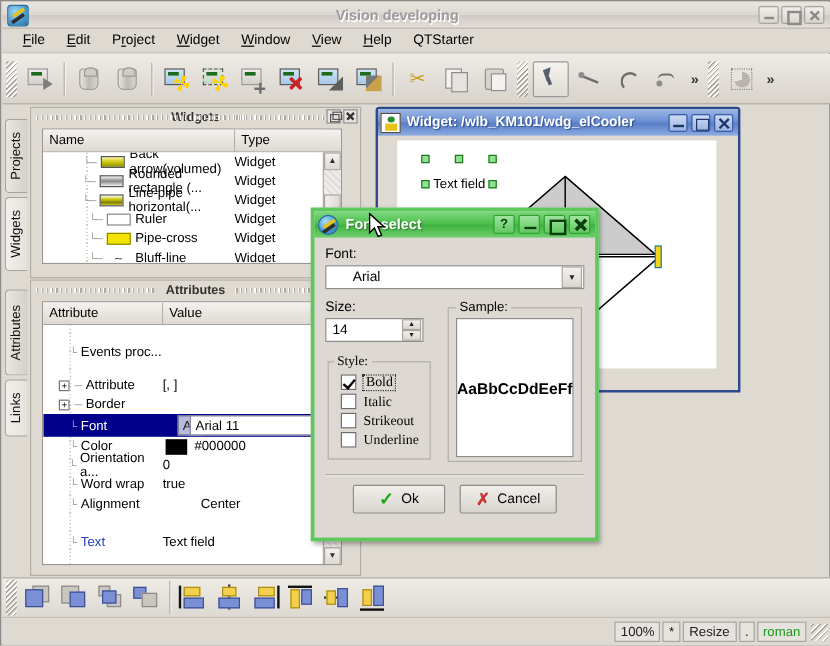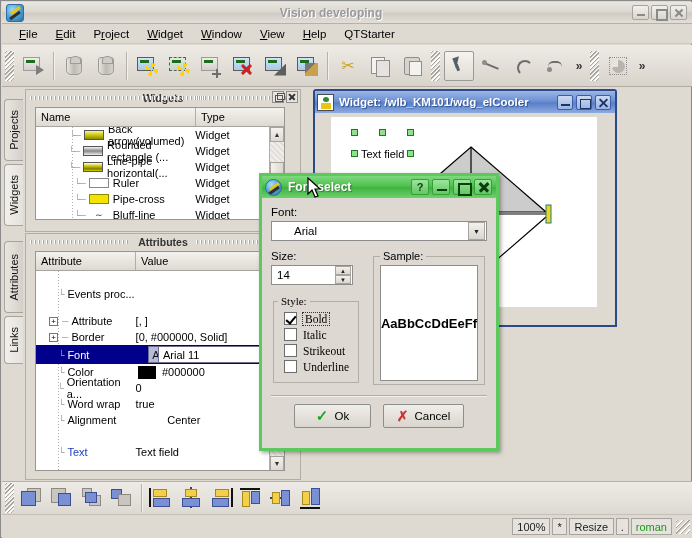--- a/index.html
+++ b/index.html
@@ -558,21 +558,20 @@
           <div style="width:134px;">[, ]</div>
         </div>
 
         <div class="row">
           <div class="c1" style="width:100px;">
             <span style="width:5px;"></span>
             <span style="width:9px;height:9px;border:1px solid #777;background:#fff;font-size:8px;line-height:8px;text-align:center;color:#000;flex:none;">+</span>
             <span class="tree-dash">─</span>
             <span>Border</span>
             </div>
-          <div style="width:134px;">[0, #000000, Solid]</div>
         </div>
 
         <div class="row" style="height:19px;background:#00008b;color:#fff;position:relative;">
           <div class="c1" style="width:100px;">
               <span style="width:14px;"></span>
               <span class="tree-dash" style="color:#9fa8d8;">└</span>
             <span>Font</span>
             </div>
           <div style="position:absolute;left:112px;top:1px;width:22px;height:17px;background:#b9bbdd;border:1px solid #6d6d8d;display:flex;align-items:center;justify-content:center;font-size:11px;color:#111;">Aa</div>
           <div style="position:absolute;left:122px;top:1px;right:0;height:17px;background:#fff;border:1px solid #6d6d8d;display:flex;align-items:center;padding-left:4px;font-size:11px;color:#000;">Arial 11</div>

